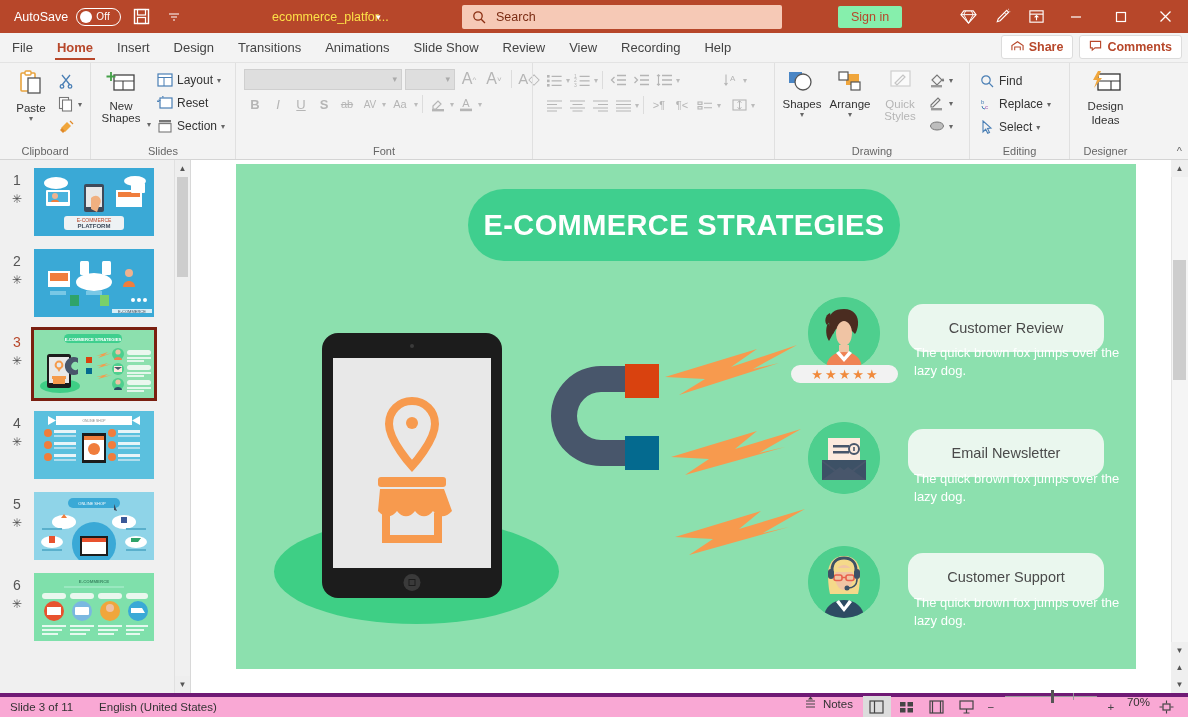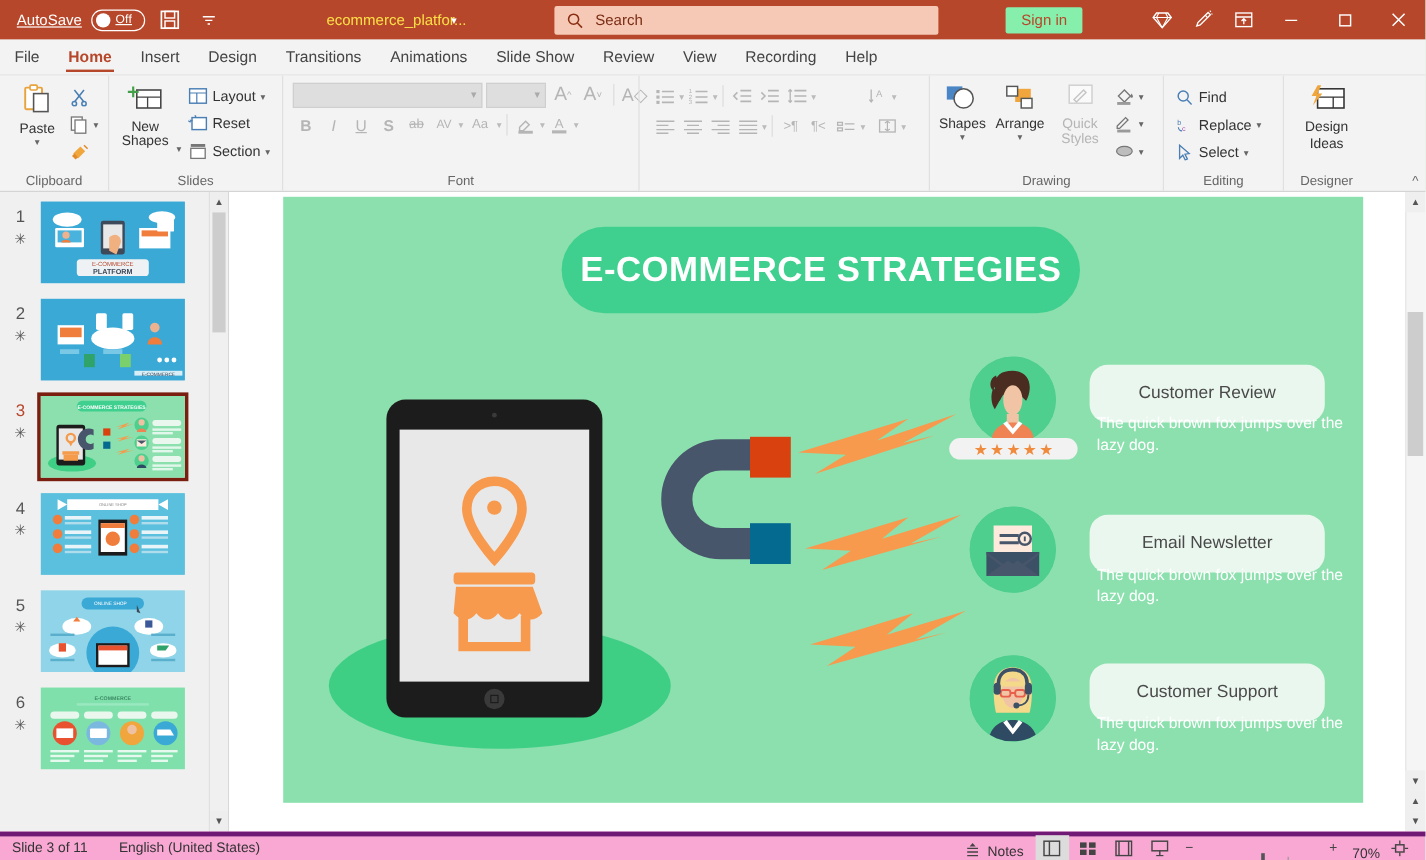--- a/index.html
+++ b/index.html
@@ -7,21 +7,21 @@
     width: 1188px; height: 717px;
     font-family: "Liberation Sans", sans-serif;
     background: #f3f3f3;
     overflow: hidden;
   }
   body { display: flex; flex-direction: column; }
 
   
   .titlebar {
     height: 33px; background: #b7472a; flex: 0 0 33px;
-    display: flex; align-items: center; color: #fff; position: relative; text-decoration: underline;
+    display: flex; align-items: center; color: #fff; position: relative;
   }
   .autosave-label { font-size: 12.5px; margin-left: 14px; color:#fff; }
   .toggle {
     width: 45px; height: 18px; border-radius: 9px; border: 1.4px solid #fff;
     margin-left: 8px; display: flex; align-items: center; position: relative;
   }
   .toggle .knob { width: 12px; height: 12px; border-radius: 50%; background: #fff; margin-left: 3px; }
   .toggle .off { font-size: 10px; color: #fff; margin-left: 4px; letter-spacing: .2px; }
   .tb-icon {
     width: 26px; height: 26px; display: flex; align-items: center; justify-content: center;
@@ -201,21 +201,21 @@
   .desc {
     position: absolute; width: 210px; font-size: 13px; color: #fff; line-height: 18px;
   }
 
   
   .statusbar {
     height: 24px; flex: 0 0 24px; background: #f9a8d4; display: flex; align-items: center;
     border-top: 4px solid #701a75; font-size: 11.5px; color: #333; position: relative;
   }
   .sb-left { display: flex; align-items: center; gap: 26px; padding-left: 10px; }
-  .sb-right { position: absolute; right: 8px; display: flex; align-items: flex-end; gap: 2px; }
+  .sb-right { position: absolute; right: 8px; display: flex; align-items: flex-start; gap: 2px; }
   .sb-btn {
     width: 28px; height: 22px; display: flex; align-items: center; justify-content: center; color: #444;
   }
   .sb-btn.active { background: #dcdcdc; }
   .notes-btn { display: flex; align-items: center; gap: 4px; color: #333; padding: 0 8px; }
   .zoom-slider { display: flex; align-items: center; gap: 0; margin: 0 4px; }
   .zline { width: 92px; height: 1px; background: #999; position: relative; }
   .zhandle { position: absolute; left: 46px; top: -6px; width: 3px; height: 13px; background: #555; }
   .zmark { position: absolute; left: 68px; top: -3px; width: 1px; height: 7px; background: #999; }
   .zlbl { font-size: 11.5px; color: #333; margin-left: 6px; }
@@ -302,20 +302,39 @@
   <div class="tab">Insert</div>
   <div class="tab">Design</div>
   <div class="tab">Transitions</div>
   <div class="tab">Animations</div>
   <div class="tab">Slide Show</div>
   <div class="tab">Review</div>
   <div class="tab">View</div>
   <div class="tab">Recording</div>
   <div class="tab">Help</div>
 
+  <div class="tabs-right">
+    <div class="pillbtn">
+      <span>
+        <svg width="13" height="13" viewBox="0 0 14 14">
+            <path d="M1 12V7l6-4 6 4v5" fill="none" stroke="#b7472a" stroke-width="1.2"></path>
+            <path d="M4 12V8.5h6V12" fill="none" stroke="#b7472a" stroke-width="1.1"></path>
+          </svg>
+      </span>
+      <span>Share</span>
+    </div>
+    <div class="pillbtn">
+      <span>
+        <svg width="13" height="13" viewBox="0 0 14 14">
+            <path d="M1.5 2.5h11v7h-6l-3 2.5V9.5h-2z" fill="none" stroke="#b7472a" stroke-width="1.2"></path>
+          </svg>
+      </span>
+      <span>Comments</span>
+    </div>
+  </div>
 </div>
 
 <div class="ribbon">
 
   <div class="group" style="width:90px">
     <div class="group-body">
       <div class="bigbtn" style="padding-left:4px">
         <svg width="28" height="30" viewBox="0 0 28 30">
             <rect x="4" y="3" width="14" height="18" rx="1" fill="#fff" stroke="#e8a33d" stroke-width="1.6"></rect>
             <rect x="8" y="1" width="6" height="4" rx="1" fill="#fff" stroke="#e8a33d" stroke-width="1.4"></rect>

